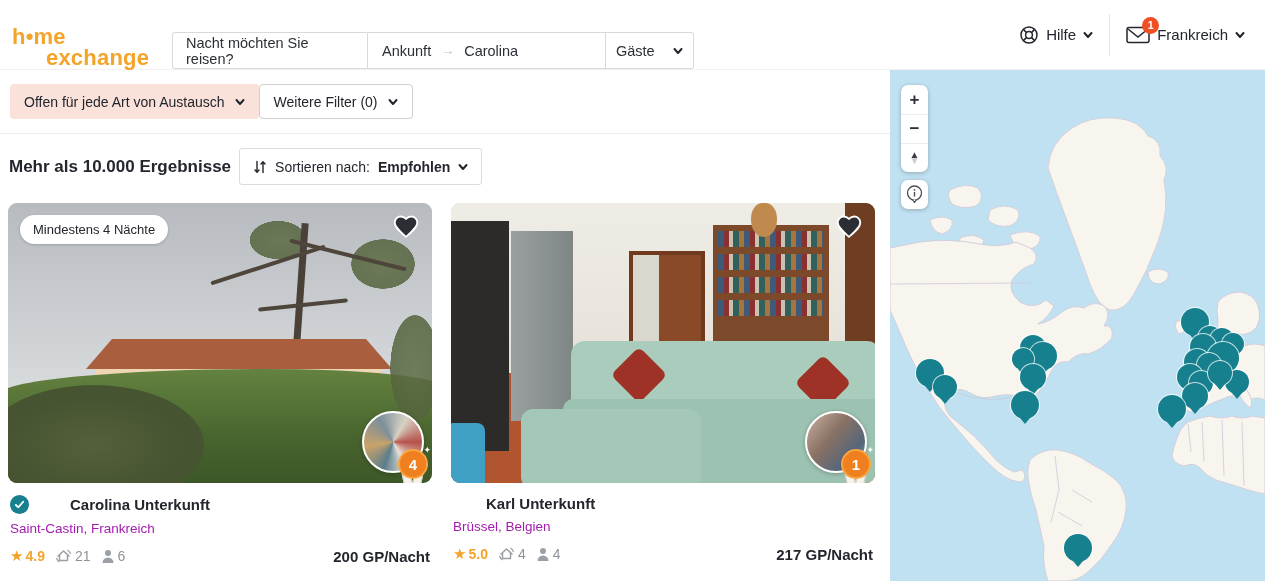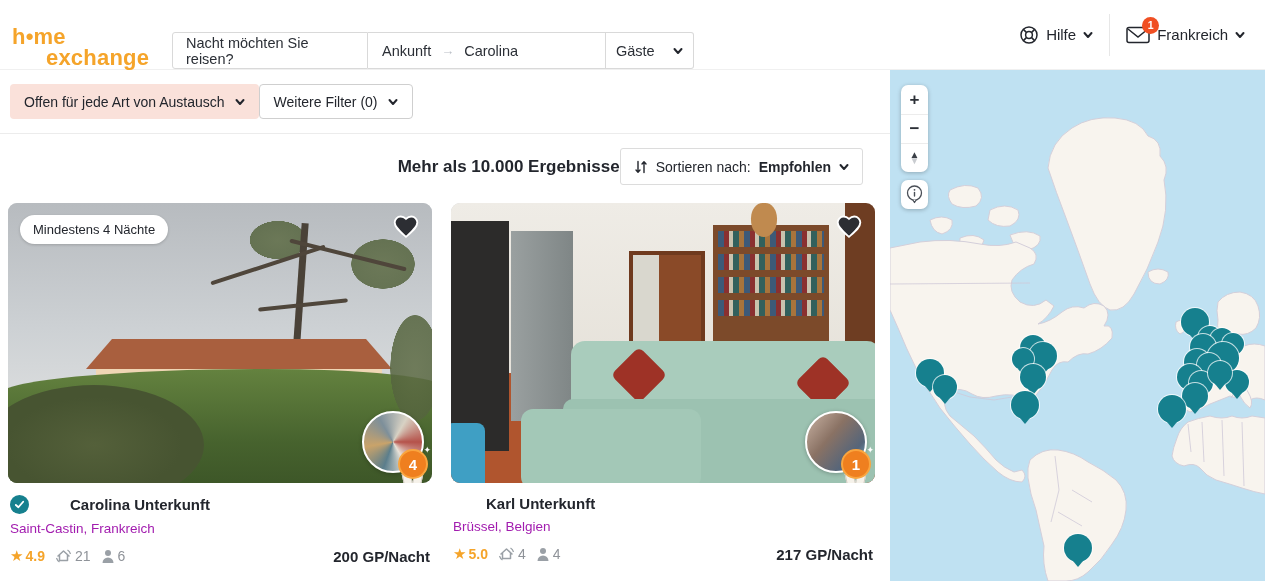--- a/index.html
+++ b/index.html
@@ -32,22 +32,22 @@
     align-items:center; justify-content:center; }
 
   
   .content { position:absolute; left:0; top:70px; width:890px; height:511px; background:#fff; }
   .filter-row { display:flex; padding:14px 0 14px 10px; }
   .pill { display:flex; align-items:center; gap:10px; font-size:14px; color:#23262d;
     border-radius:4px; padding:0 14px; height:35px; cursor:pointer; }
   .pill-exchange { background:#fae1da; }
   .pill-filters { background:#fff; border:1px solid #cfcfcf; }
   .hr { border-top:1px solid #ececec; margin:0 0 0 0; }
-  .results-row { display:flex; align-items:center; justify-content:flex-end;
-    padding:14px 27px 12px 9px; }
+  .results-row { display:flex; align-items:center; justify-content:flex-start;
+    padding:14px 27px 12px 9px;gap:8px; }
   .results-heading { font-size:17px; font-weight:800; color:#23262d; }
   .sort-box { display:flex; align-items:center; gap:8px; border:1px solid #dcdcdc; border-radius:3px;
     height:37px; padding:0 13px; font-size:14px; cursor:pointer; background:#fff; }
   .sort-box b { font-weight:800; }
   .sort-icon { width:14px; height:14px; }
   .sort-icon path { stroke:#23262d; stroke-width:1.4; fill:none; stroke-linecap:round; stroke-linejoin:round; }
 
   
   .cards { display:flex; gap:19px; padding-left:8px; margin-top:6px; }
   .card { width:424px; }

